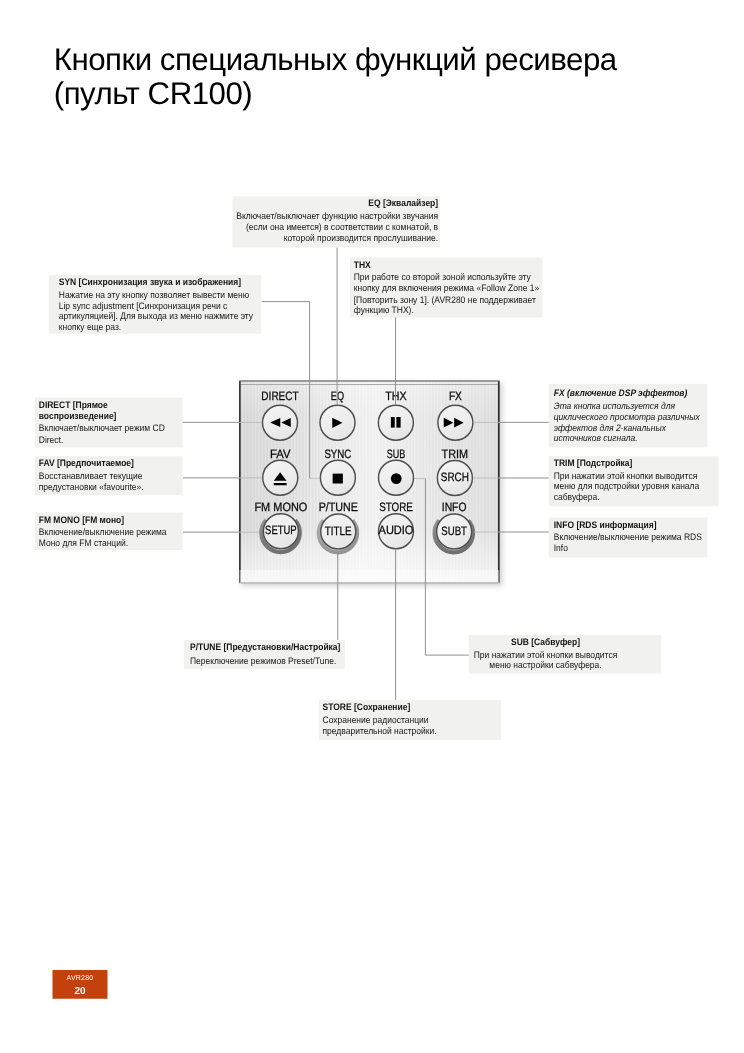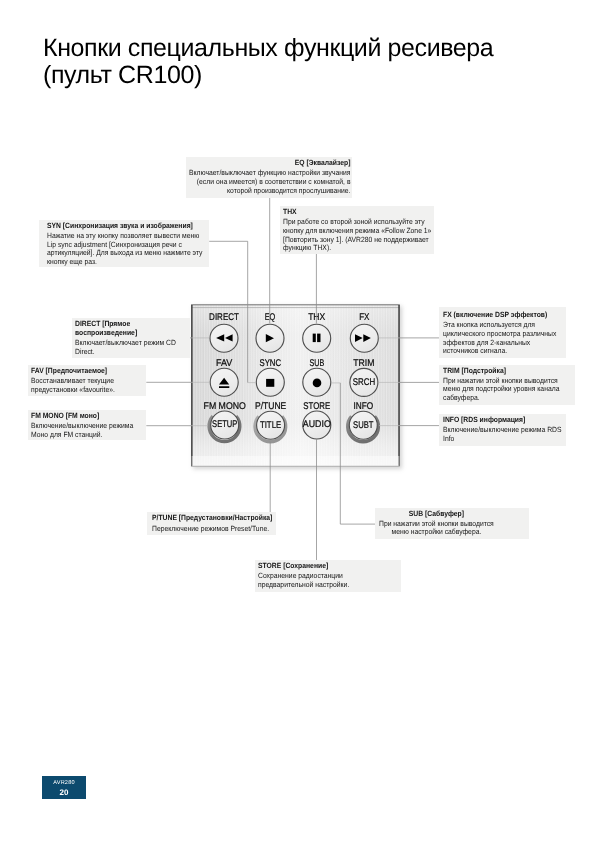--- a/index.html
+++ b/index.html
@@ -13,21 +13,21 @@
   .callout{position:absolute;background:#f1f1f0;box-sizing:border-box;overflow:hidden;}
   .callout .tw{position:absolute;left:3.6px;top:1.1px;transform-origin:0 0;transform:scaleX(0.90);white-space:nowrap;}
   .callout .bdw{margin-top:2.1px;}
   .callout .hd{font-weight:bold;font-size:7.55px;line-height:9.0px;color:#151515;white-space:pre;}
   .callout .bd{font-size:7.55px;line-height:8.75px;color:#151515;}
   
   #remote{left:191px;top:304px;width:209px;height:163px;filter:drop-shadow(2.5px 2px 2.2px rgba(120,120,120,0.33));}
   #remote text{font-family:"Liberation Sans",sans-serif;fill:#0a0a0a;stroke:#0a0a0a;stroke-width:0.22;paint-order:stroke fill;}
   #remote .blab{font-size:9.7px;}
   #remote .btxt{font-size:9.7px;}
-  .footer-box{position:absolute;left:42px;top:776px;width:44px;height:23px;background:#0c4a6e;color:#fff;text-align:center;}
+  .footer-box{position:absolute;left:42px;top:776px;width:44px;height:23px;background:#c2410c;color:#fff;text-align:center;}
   .footer-box .m{font-size:5.6px;line-height:9px;padding-top:3px;letter-spacing:0.2px;}
   .footer-box .p{font-size:8px;font-weight:bold;line-height:10px;}
 </style>
 </head>
 <body>
 
 <div class="page">
   <div class="abs" id="page-title">Кнопки специальных функций ресивера
 (пульт CR100)</div>
   <svg id="remote" class="abs" width="209" height="163" viewBox="0 0 209 163">
@@ -208,21 +208,21 @@
       <div class="tw" style="left: 7.8px;">
         <div class="hd">SYN [Синхронизация звука и изображения]</div>
         <div class="bdw">
           <div class="bd">Нажатие на эту кнопку позволяет вывести меню</div>
           <div class="bd">Lip sync adjustment [Синхронизация речи с</div>
           <div class="bd">артикуляцией]. Для выхода из меню нажмите эту</div>
           <div class="bd">кнопку еще раз.</div>
         </div>
       </div>
     </div>
-    <div class="callout" style="left: 27.5px; top: 317.8px; width: 118.3px; height: 40.7px; margin-left: 44px;">
+    <div class="callout" style="left: 27.5px; top: 317.8px; width: 118.3px; height: 40.7px;">
       <div class="tw">
         <div class="hd">DIRECT [Прямое
 воспроизведение]</div>
         <div class="bdw">
           <div class="bd">Включает/выключает режим CD</div>
           <div class="bd">Direct.</div>
         </div>
       </div>
     </div>
     <div class="callout" style="left: 27.5px; top: 409.6px; width: 118.3px; height: 30.7px;">
@@ -236,21 +236,21 @@
     </div>
     <div class="callout" style="left: 27.5px; top: 364.8px; width: 118.3px; height: 30.9px;">
       <div class="tw">
         <div class="hd">FAV [Предпочитаемое]</div>
         <div class="bdw">
           <div class="bd">Восстанавливает текущие</div>
           <div class="bd">предустановки «favourite».</div>
         </div>
       </div>
     </div>
-    <div class="callout" style="left: 439.1px; top: 307.3px; width: 127px; height: 50.9px;">
+    <div class="callout" style="left: 439.1px; top: 307.3px; width: 127px; height: 50.9px; font-style: italic;">
       <div class="tw" style="top: 2.7px;">
         <div class="hd">FX (включение DSP эффектов)</div>
         <div class="bdw">
           <div class="bd">Эта кнопка используется для</div>
           <div class="bd">циклического просмотра различных</div>
           <div class="bd">эффектов для 2-канальных</div>
           <div class="bd">источников сигнала.</div>
         </div>
       </div>
     </div>

